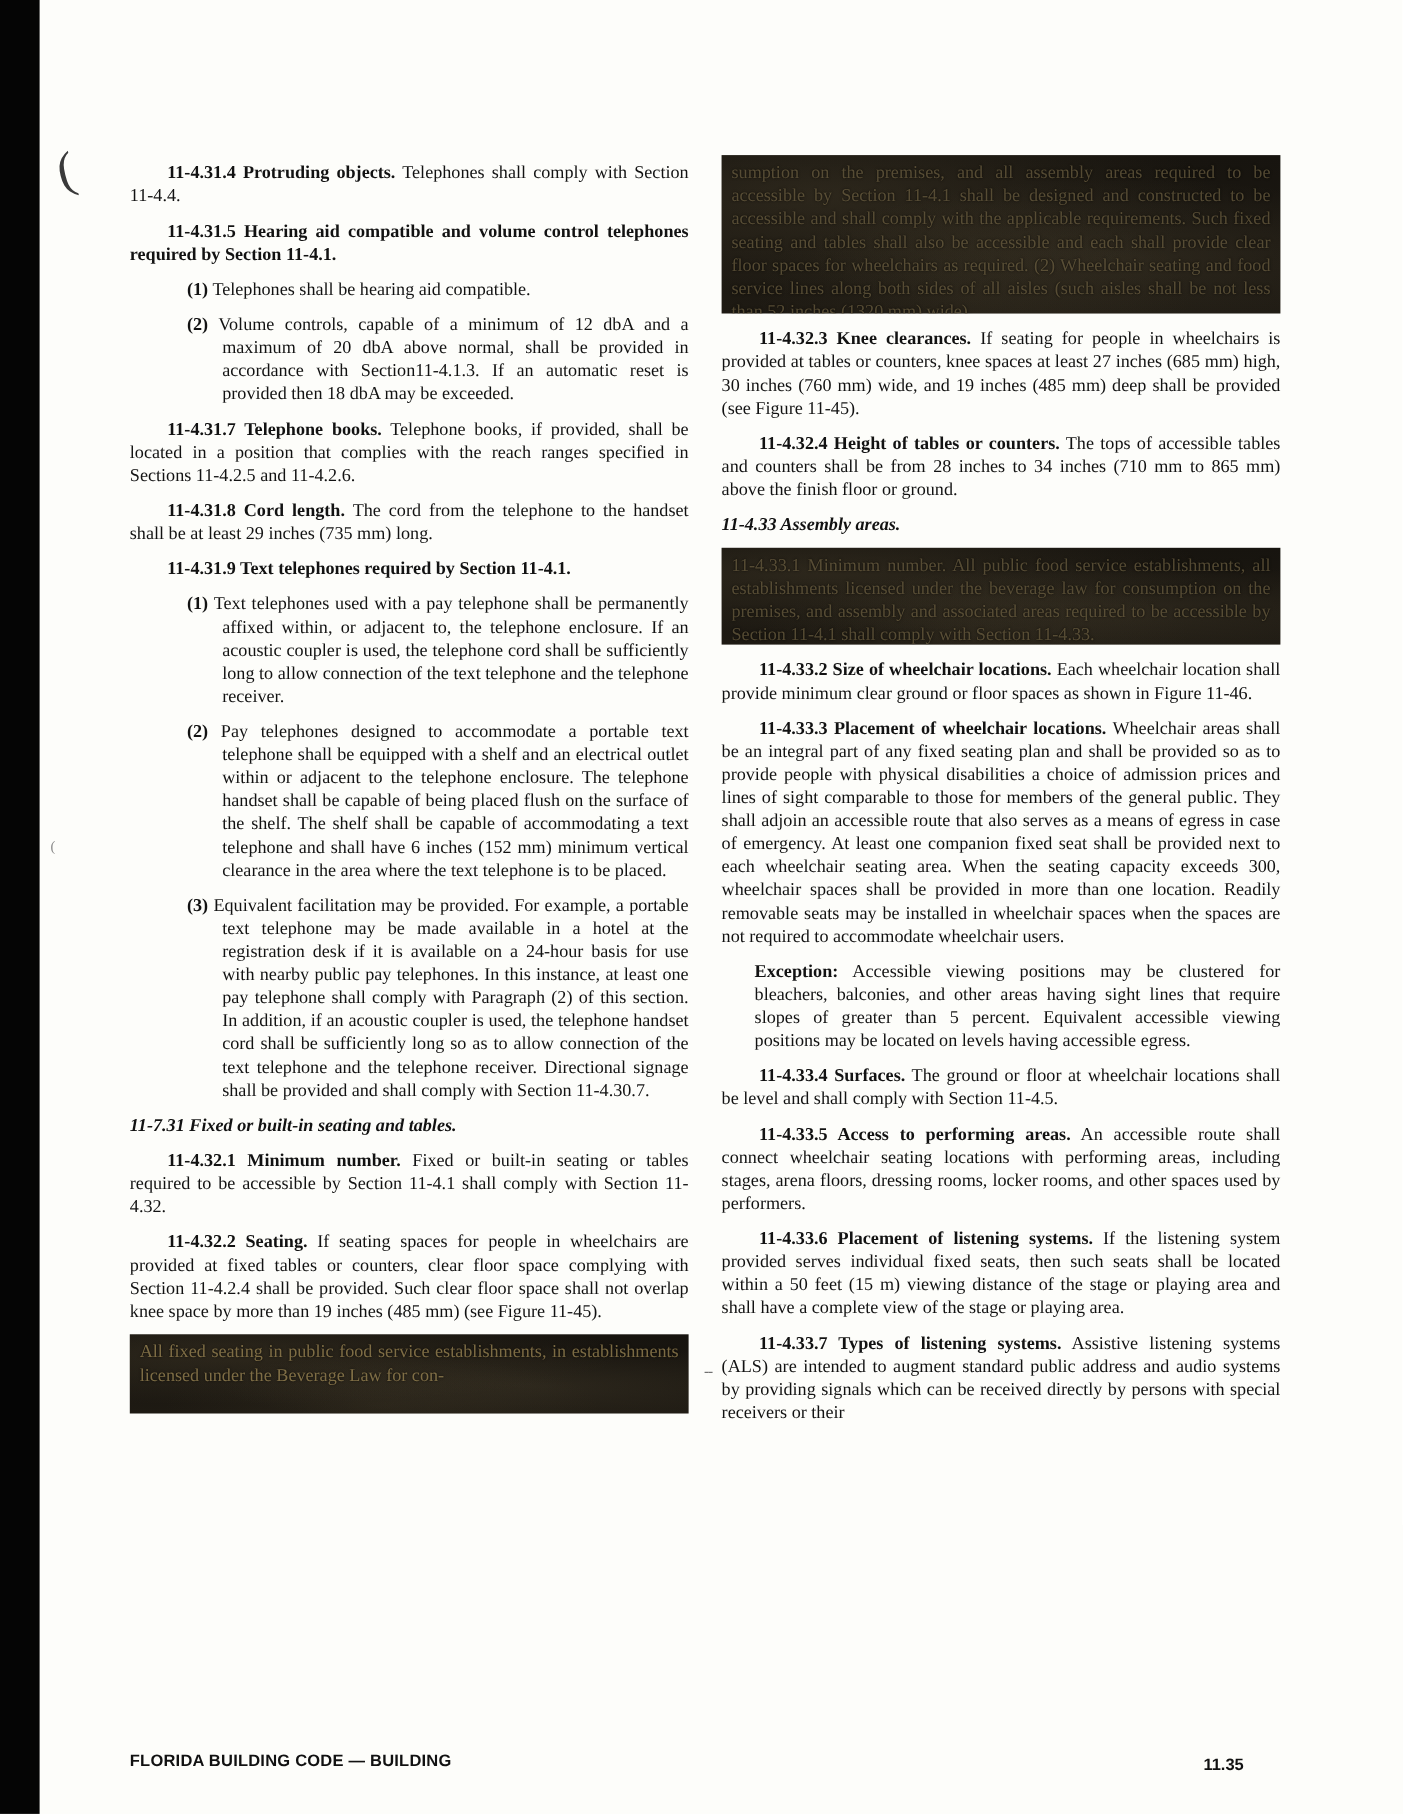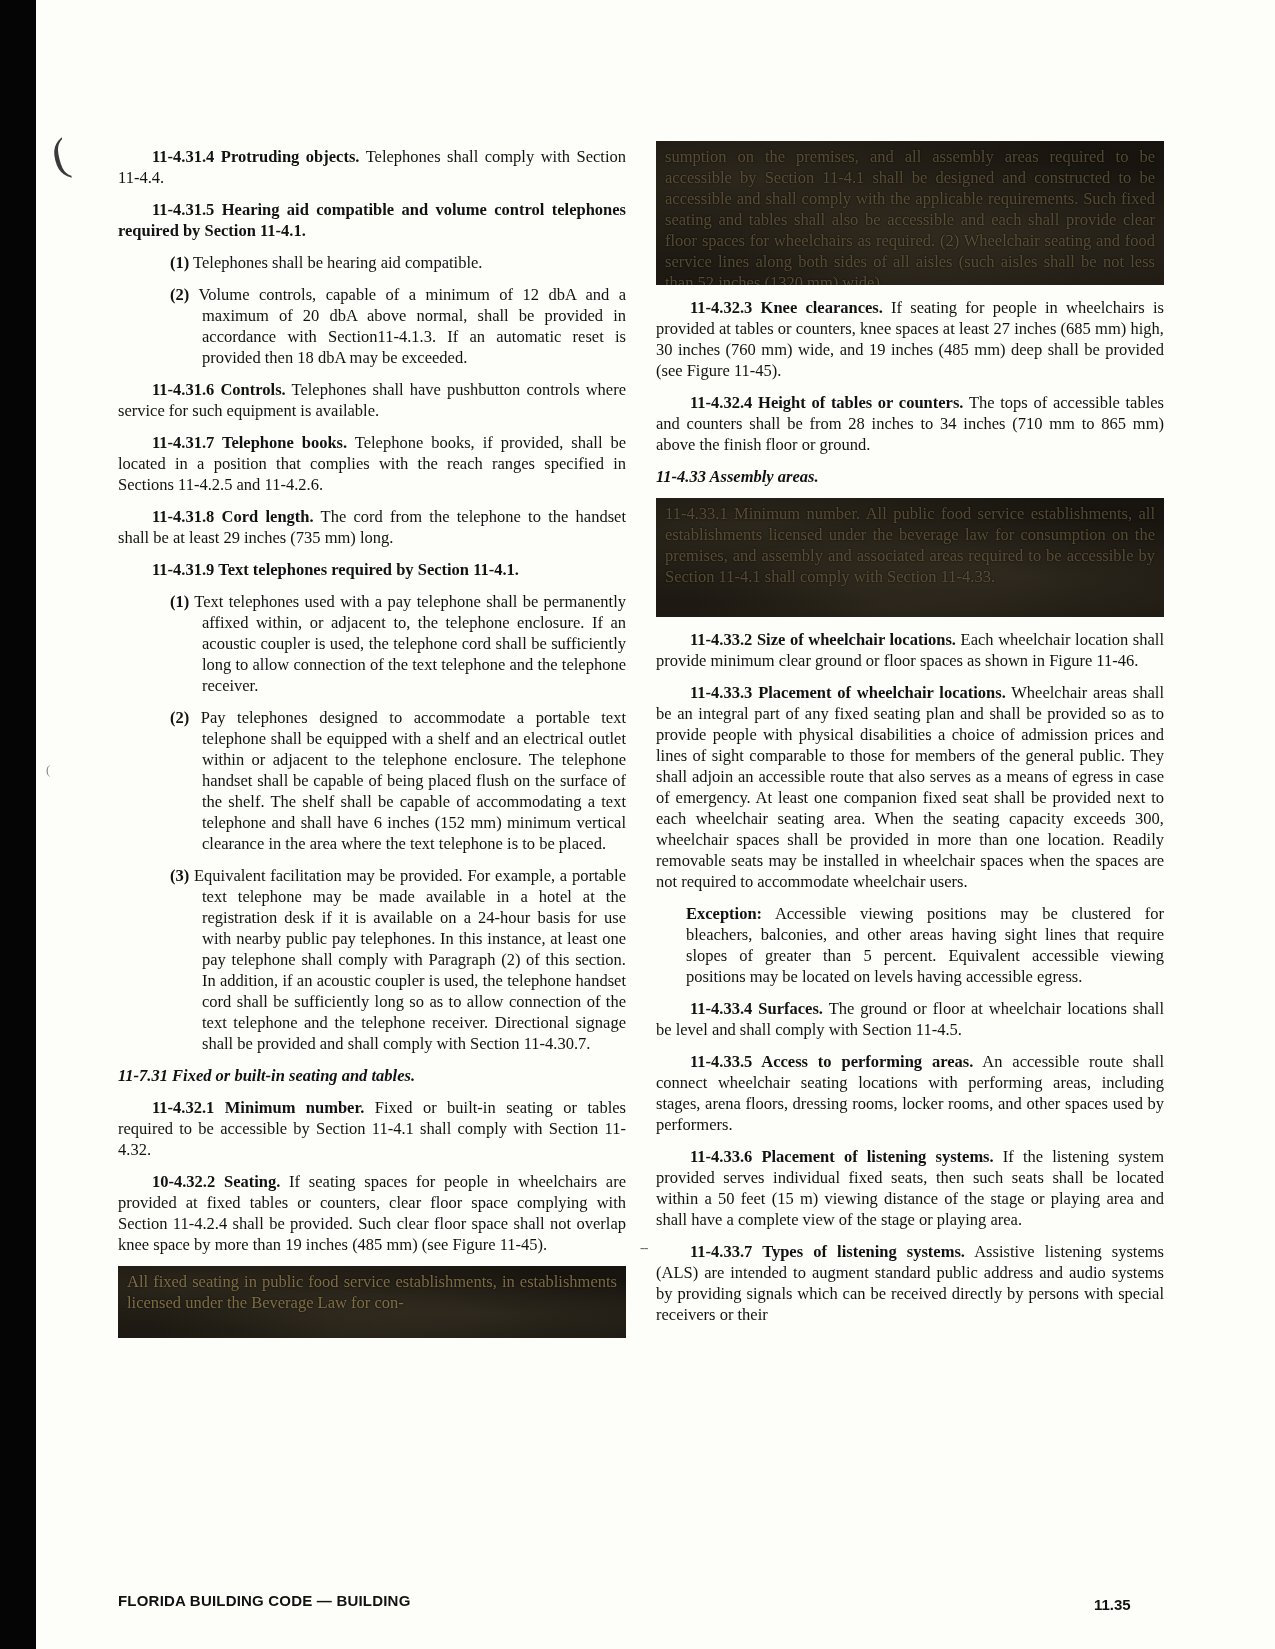--- a/index.html
+++ b/index.html
@@ -76,21 +76,21 @@
     text-align: justify;
     background:
       radial-gradient(ellipse at 18% 25%, rgba(96,84,58,0.28), transparent 60%),
       radial-gradient(ellipse at 72% 65%, rgba(104,92,66,0.22), transparent 55%),
       radial-gradient(ellipse at 45% 90%, rgba(80,70,48,0.20), transparent 50%),
       linear-gradient(#17140f, #1e1a13);
     color: rgba(158,140,96,0.48);
     text-shadow: 0 0 2px rgba(0,0,0,0.85);
   }
   .redacted.tall { height: 144px; }
-  .redacted.mid  { height: 119px; }
+  .redacted.mid  { height: 88px; }
   .redacted.short {
     height: 72px;
     color: rgba(190,164,104,0.62);
   }
   .footer-left {
     position: absolute;
     left: 118px; top: 1592px;
     font-family: "Liberation Sans", sans-serif;
     font-weight: bold;
     font-size: 15px;
@@ -131,24 +131,20 @@
     <p class="li">
       <span class="num">(1)</span>
       <span>Telephones shall be hearing aid compatible.</span>
     </p>
 
     <p class="li">
       <span class="num">(2)</span>
       <span>Volume controls, capable of a minimum of 12 dbA and a maximum of 20 dbA above normal, shall be provided in accordance with Section11-4.1.3. If an automatic reset is provided then 18 dbA may be exceeded.</span>
     </p>
 
-    <p class="para">
-      <b class="runin">11-4.31.6 Controls.</b>
-      <span>Telephones shall have pushbutton controls where service for such equipment is available.</span>
-    </p>
 
     <p class="para">
       <b class="runin">11-4.31.7 Telephone books.</b>
       <span>Telephone books, if provided, shall be located in a position that complies with the reach ranges specified in Sections 11-4.2.5 and 11-4.2.6.</span>
     </p>
 
     <p class="para">
       <b class="runin">11-4.31.8 Cord length.</b>
       <span>The cord from the telephone to the handset shall be at least 29 inches (735 mm) long.</span>
     </p>
@@ -174,21 +170,21 @@
     </p>
 
     <p class="section-head">11-7.31 Fixed or built-in seating and tables.</p>
 
     <p class="para">
       <b class="runin">11-4.32.1 Minimum number.</b>
       <span>Fixed or built-in seating or tables required to be accessible by Section 11-4.1 shall comply with Section 11-4.32.</span>
     </p>
 
     <p class="para">
-      <b class="runin">10-4.32.2 Seating.</b>
+      <b class="runin">11-4.32.2 Seating.</b>
       <span>If seating spaces for people in wheelchairs are provided at fixed tables or counters, clear floor space complying with Section 11-4.2.4 shall be provided. Such clear floor space shall not overlap knee space by more than 19 inches (485 mm) (see Figure 11-45).</span>
     </p>
 
     <div class="redacted short">
       <span>All fixed seating in public food service establishments, in establishments licensed under the Beverage Law for con-</span>
     </div>
 
   </div>
 
   <div class="col col-right">

